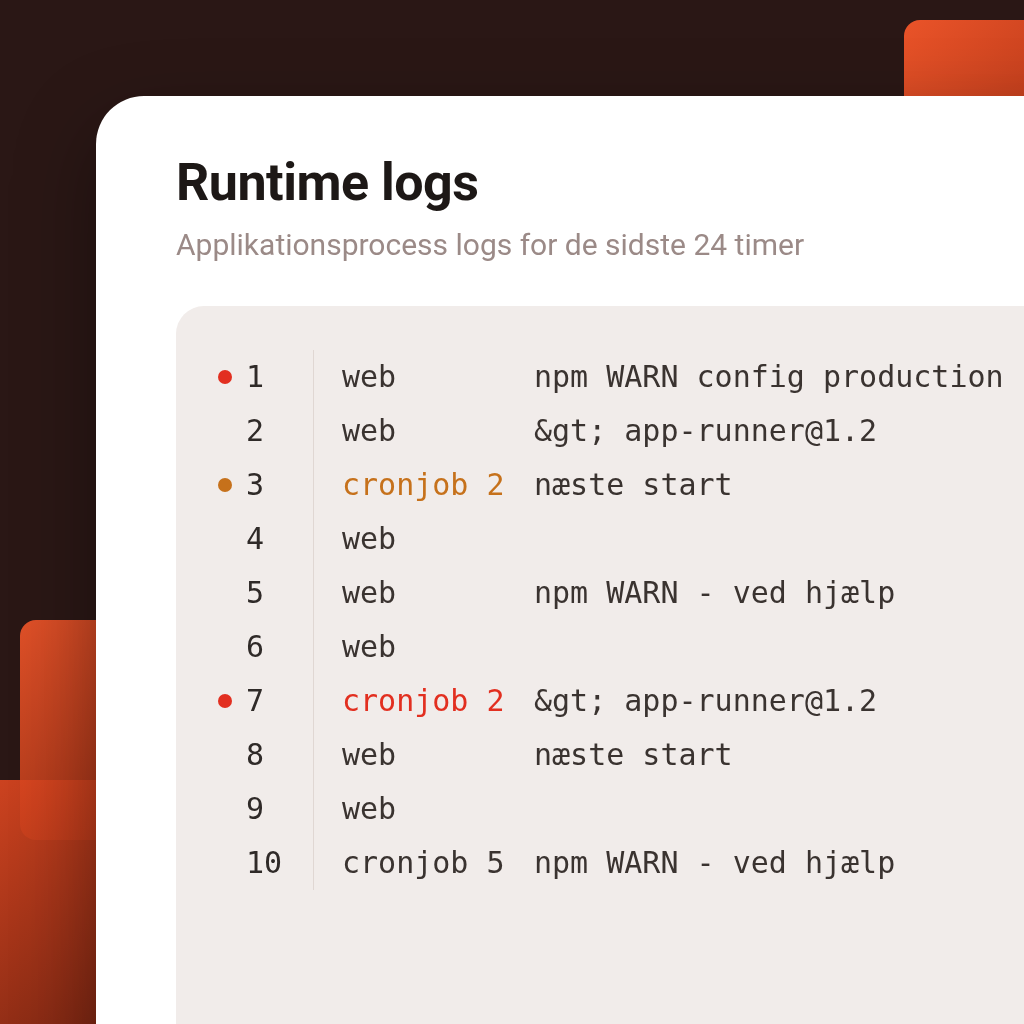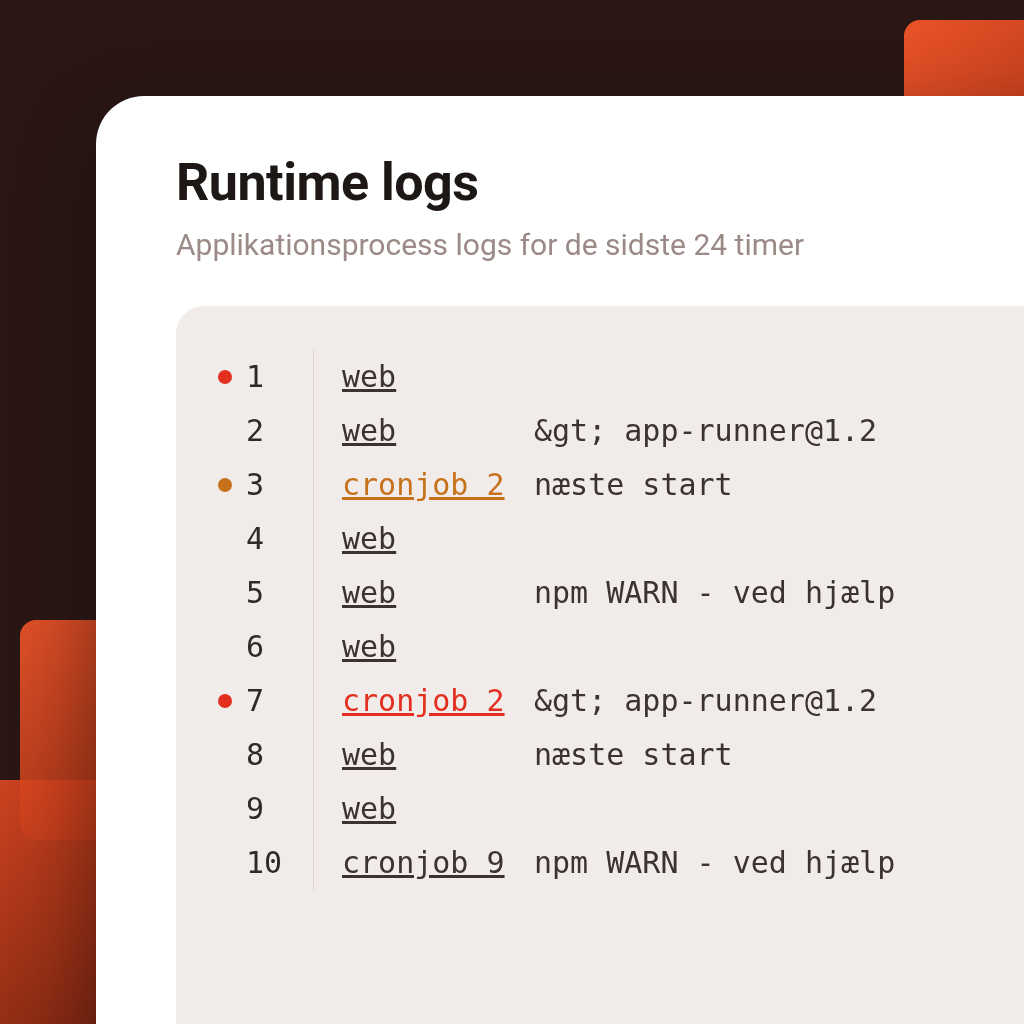--- a/index.html
+++ b/index.html
@@ -83,21 +83,20 @@
     color: #2f2a28;
     border-right: 1px solid #e0d7d3;
     height: 100%;
     display: flex;
     align-items: center;
   }
 
   .src-cell {
     width: 216px;
     padding-left: 28px;
-    text-decoration: underline;
   }
   .src-cell.amber { color: #c6711b; }
   .src-cell.red   { color: #e22f20; }
 
   .msg-cell { padding-left: 4px; }
 </style>
 </head>
 <body>
 
 <div class="bg-deco a"></div>
@@ -109,20 +108,21 @@
   <h1 class="title">Runtime logs</h1>
   <p class="subtitle">Applikationsprocess logs for de sidste 24 timer</p>
 
   <div class="log-panel" id="log-panel">
       <div class="log-row">
         <div class="dot-cell">
           <span class="dot red"></span>
         </div>
         <div class="num-cell">1</div>
         <div class="src-cell ">web</div>
+        <div class="msg-cell">npm WARN config production</div>
       </div>
       <div class="log-row">
         <div class="dot-cell"></div>
         <div class="num-cell">2</div>
         <div class="src-cell ">web</div>
         <div class="msg-cell">&amp;gt; app-runner@1.2</div>
       </div>
       <div class="log-row">
         <div class="dot-cell">
           <span class="dot amber"></span>
@@ -162,17 +162,17 @@
         <div class="msg-cell">næste start</div>
       </div>
       <div class="log-row">
         <div class="dot-cell"></div>
         <div class="num-cell">9</div>
         <div class="src-cell ">web</div>
       </div>
       <div class="log-row">
         <div class="dot-cell"></div>
         <div class="num-cell">10</div>
-        <div class="src-cell ">cronjob 9</div>
+        <div class="src-cell ">cronjob 5</div>
         <div class="msg-cell">npm WARN - ved hjælp</div>
       </div>
     </div>
 </div>
 
 </body></html>

